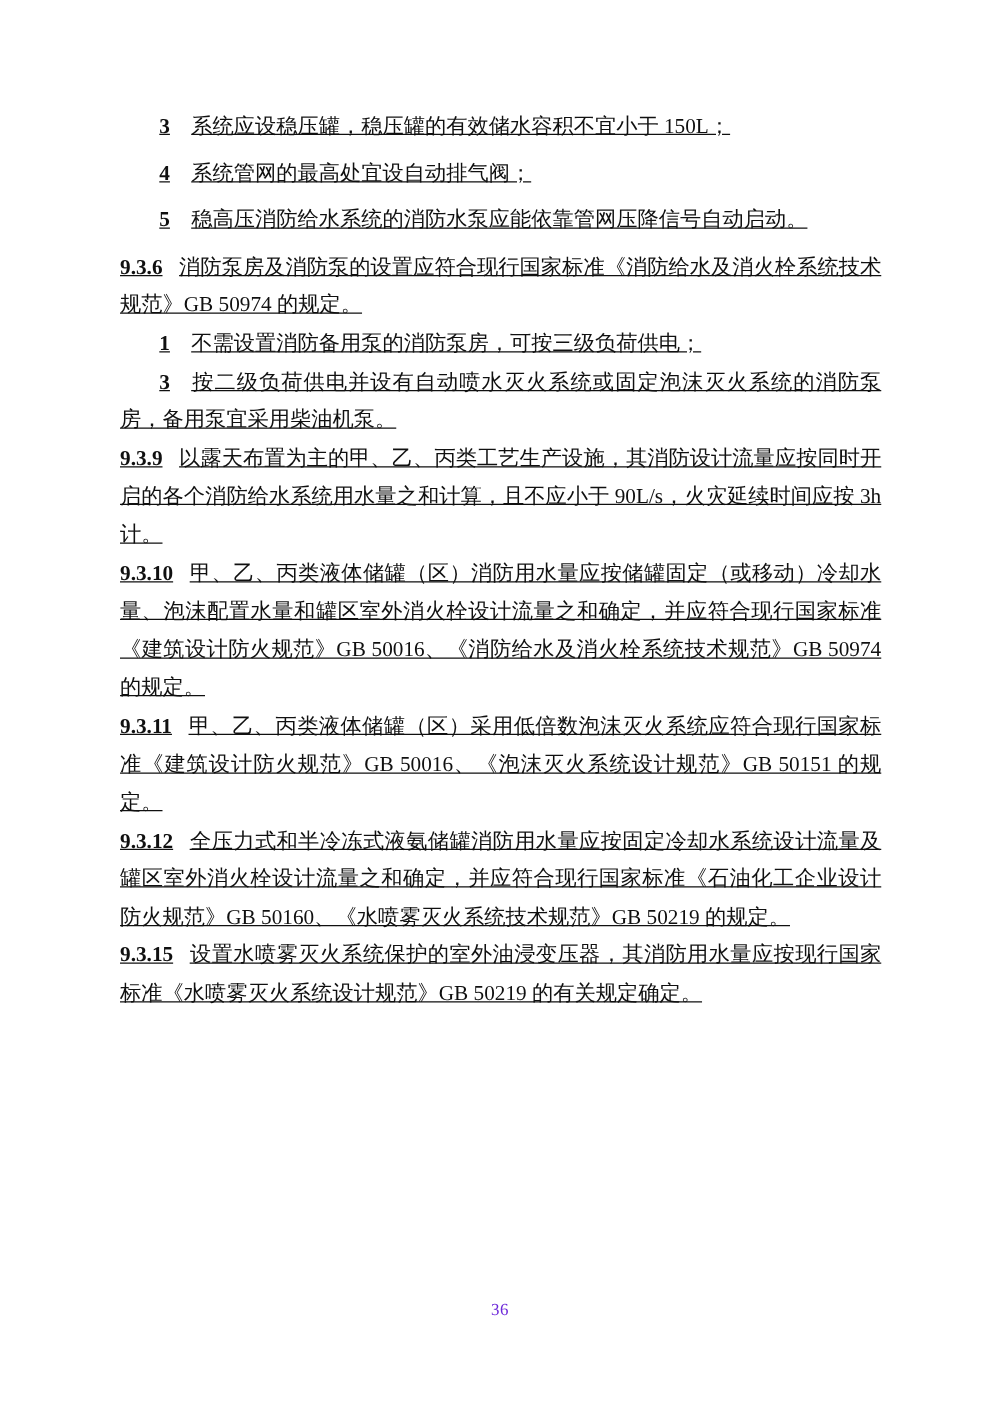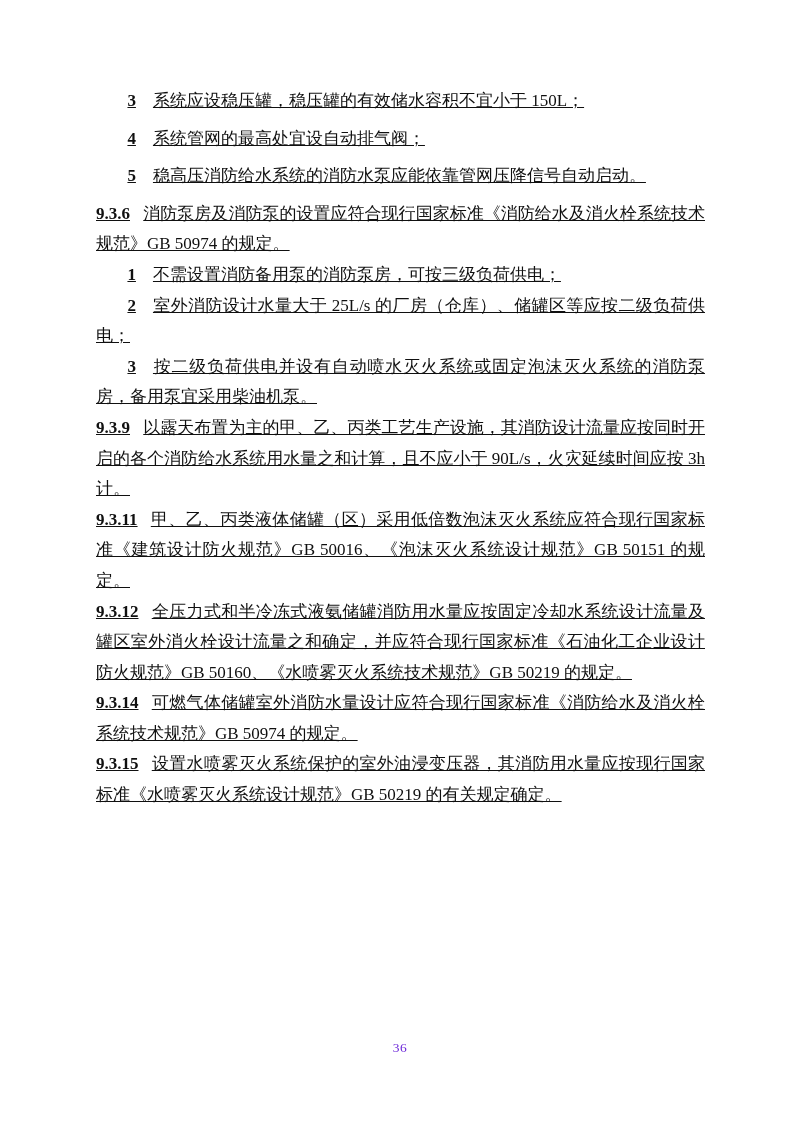--- a/index.html
+++ b/index.html
@@ -69,23 +69,22 @@
 </head>
 <body>
 
 <div class="page">
   <div class="body-text" id="paragraphs">
       <p class="para sub-item top-group"><span class="num">3</span><span>系统应设稳压罐，稳压罐的有效储水容积不宜小于 150L；</span></p>
       <p class="para sub-item top-group"><span class="num">4</span><span>系统管网的最高处宜设自动排气阀；</span></p>
       <p class="para sub-item top-group"><span class="num">5</span><span>稳高压消防给水系统的消防水泵应能依靠管网压降信号自动启动。</span></p>
       <p class="para clause"><span class="num">9.3.6</span><span>消防泵房及消防泵的设置应符合现行国家标准《消防给水及消火栓系统技术规范》GB 50974 的规定。</span></p>
       <p class="para sub-item"><span class="num">1</span><span>不需设置消防备用泵的消防泵房，可按三级负荷供电；</span></p>
-      <p class="para sub-item"><span class="num">2</span><span>室外消防设计水量大于 25L/s 的厂房（仓库）、储罐区等应按二级负荷供电；</span></p>
       <p class="para sub-item"><span class="num">3</span><span>按二级负荷供电并设有自动喷水灭火系统或固定泡沫灭火系统的消防泵房，备用泵宜采用柴油机泵。</span></p>
       <p class="para clause"><span class="num">9.3.9</span><span>以露天布置为主的甲、乙、丙类工艺生产设施，其消防设计流量应按同时开启的各个消防给水系统用水量之和计算，且不应小于 90L/s，火灾延续时间应按 3h 计。</span></p>
+      <p class="para clause"><span class="num">9.3.10</span><span>甲、乙、丙类液体储罐（区）消防用水量应按储罐固定（或移动）冷却水量、泡沫配置水量和罐区室外消火栓设计流量之和确定，并应符合现行国家标准《建筑设计防火规范》GB 50016、《消防给水及消火栓系统技术规范》GB 50974 的规定。</span></p>
       <p class="para clause"><span class="num">9.3.11</span><span>甲、乙、丙类液体储罐（区）采用低倍数泡沫灭火系统应符合现行国家标准《建筑设计防火规范》GB 50016、《泡沫灭火系统设计规范》GB 50151 的规定。</span></p>
       <p class="para clause"><span class="num">9.3.12</span><span>全压力式和半冷冻式液氨储罐消防用水量应按固定冷却水系统设计流量及罐区室外消火栓设计流量之和确定，并应符合现行国家标准《石油化工企业设计防火规范》GB 50160、《水喷雾灭火系统技术规范》GB 50219 的规定。</span></p>
-      <p class="para clause"><span class="num">9.3.14</span><span>可燃气体储罐室外消防水量设计应符合现行国家标准《消防给水及消火栓系统技术规范》GB 50974 的规定。</span></p>
       <p class="para clause"><span class="num">9.3.15</span><span>设置水喷雾灭火系统保护的室外油浸变压器，其消防用水量应按现行国家标准《水喷雾灭火系统设计规范》GB 50219 的有关规定确定。</span></p>
     </div>
 </div>
 
 <div class="page-number">36</div>
 
 </body></html>

